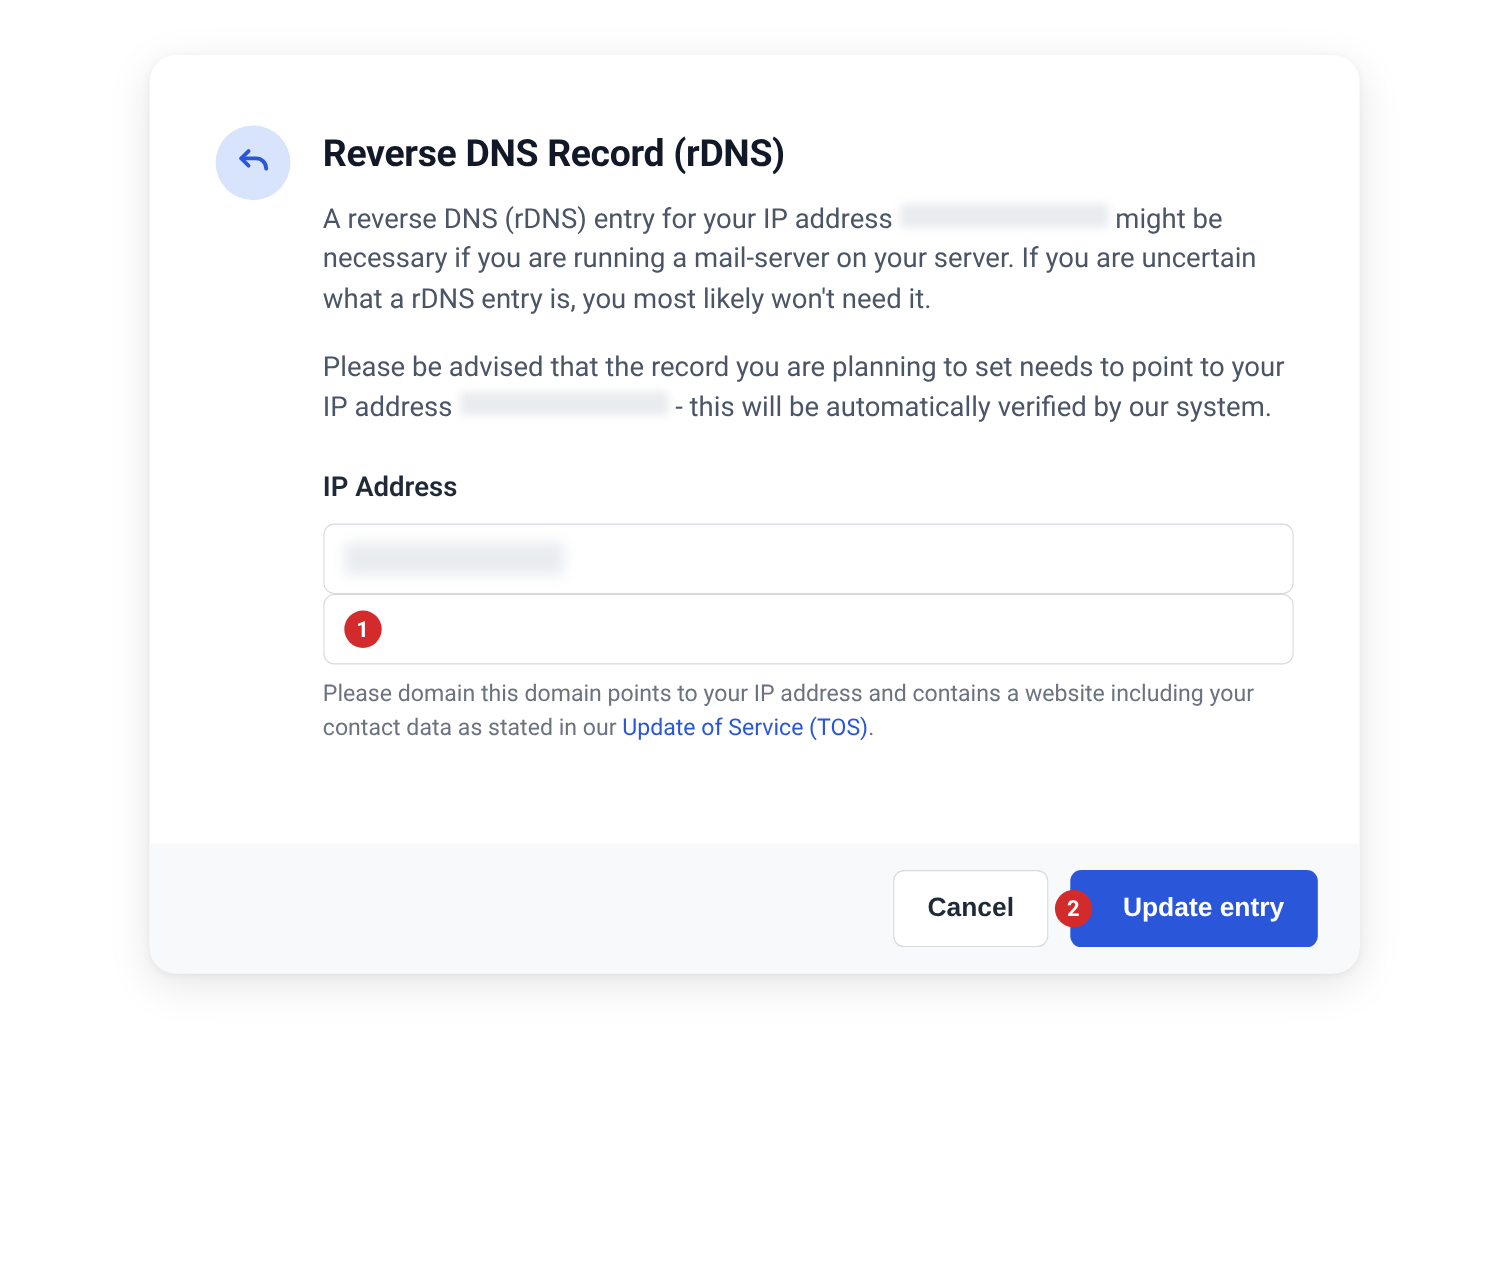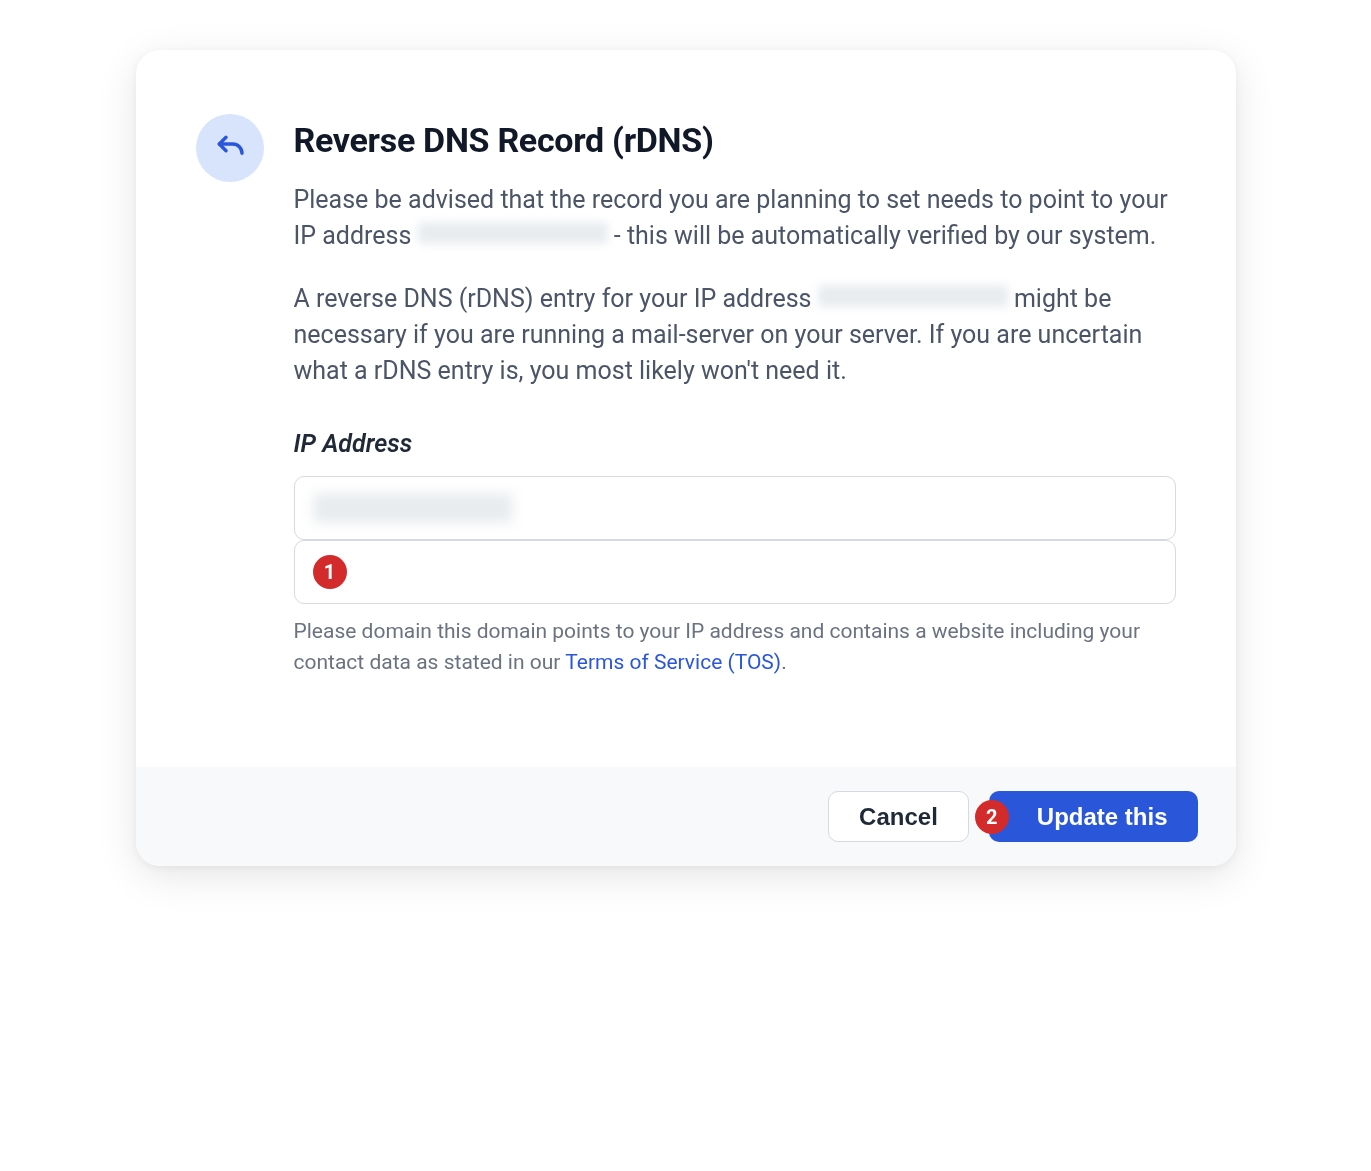--- a/index.html
+++ b/index.html
@@ -66,21 +66,21 @@
     filter: blur(4px);
   }
   .blur-1 { width: 190px; }
   .blur-2 { width: 190px; }
   .field-label {
     font-size: 25px;
     font-weight: 600;
     color: #1f2937;
     margin: 50px 0 18px 0;
   }
-  .field-label.first { margin-top: 40px; font-style: italic; }
+  .field-label.first { margin-top: 40px; }
   .input {
     width: 100%;
     height: 64px;
     border: 1px solid #d6d9df;
     border-radius: 10px;
     padding: 0 18px;
     font-size: 22px;
     color: #374151;
     background: #fff;
     display: flex;
@@ -108,21 +108,21 @@
   }
   .card-footer {
     background: #f8f9fb;
     padding: 24px 38px;
     display: flex;
     justify-content: flex-end;
     align-items: center;
     gap: 20px;
   }
   .btn {
-    height: 51px;
+    height: 70px;
     border-radius: 10px;
     font-size: 24px;
     font-weight: 600;
     padding: 0 30px;
     display: inline-flex;
     align-items: center;
     cursor: pointer;
     border: 1px solid transparent;
   }
   .btn-secondary {
@@ -164,46 +164,46 @@
       <svg viewBox="0 0 24 24" fill="none" stroke="#2a57da" stroke-width="2.6" stroke-linecap="round" stroke-linejoin="round">
         <path d="M9 14l-5-5 5-5"></path>
         <path d="M4 9h10c4 0 7 3 7 7v0"></path>
       </svg>
     </div>
 
     <div class="content">
       <h1 class="title">Reverse DNS Record (rDNS)</h1>
 
       <p class="para">
+        <span>A reverse DNS (rDNS) entry for your IP address </span>
+        <span class="blur blur-1"></span>
+        <span> might be necessary if you are running a mail-server on your server. If you are uncertain what a rDNS entry is, you most likely won't need it.</span>
+      </p>
+
+      <p class="para">
         <span>Please be advised that the record you are planning to set needs to point to your IP address </span>
         <span class="blur blur-2"></span>
         <span> - this will be automatically verified by our system.</span>
-      </p>
-
-      <p class="para">
-        <span>A reverse DNS (rDNS) entry for your IP address </span>
-        <span class="blur blur-1"></span>
-        <span> might be necessary if you are running a mail-server on your server. If you are uncertain what a rDNS entry is, you most likely won't need it.</span>
       </p>
 
       <div class="field-label first">IP Address</div>
       <div class="input">
         <span class="blur-val"></span>
       </div>
 
       <div class="input" style="position:relative;">
         <div class="step step-1">1</div>
       </div>
       <p class="help">
         <span>Please domain this domain points to your IP address and contains a website including your contact data as stated in our </span>
-        <a>Terms of Service (TOS)</a><span>.</span>
+        <a>Update of Service (TOS)</a><span>.</span>
       </p>
     </div>
   </div>
 
   <div class="card-footer">
     <button class="btn btn-secondary">Cancel</button>
     <div class="primary-wrap">
       <div class="step step-2">2</div>
-      <button class="btn btn-primary">Update this</button>
+      <button class="btn btn-primary">Update entry</button>
     </div>
   </div>
 </div>
 
 </body></html>

